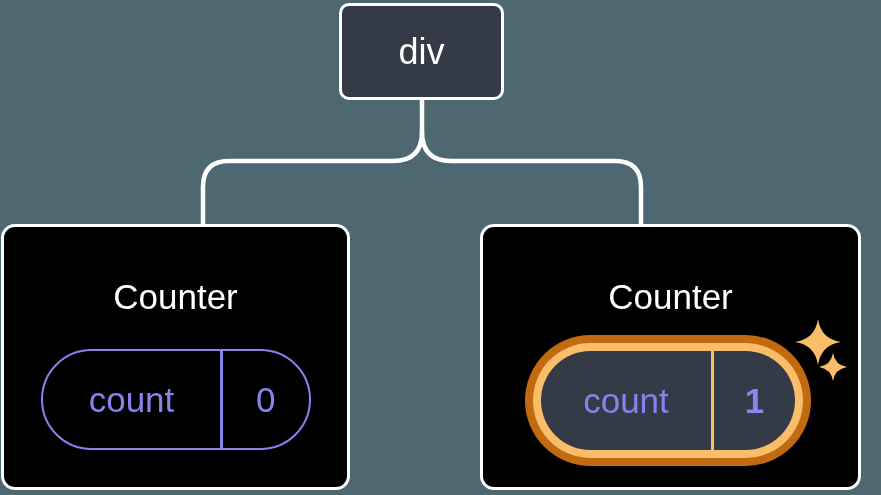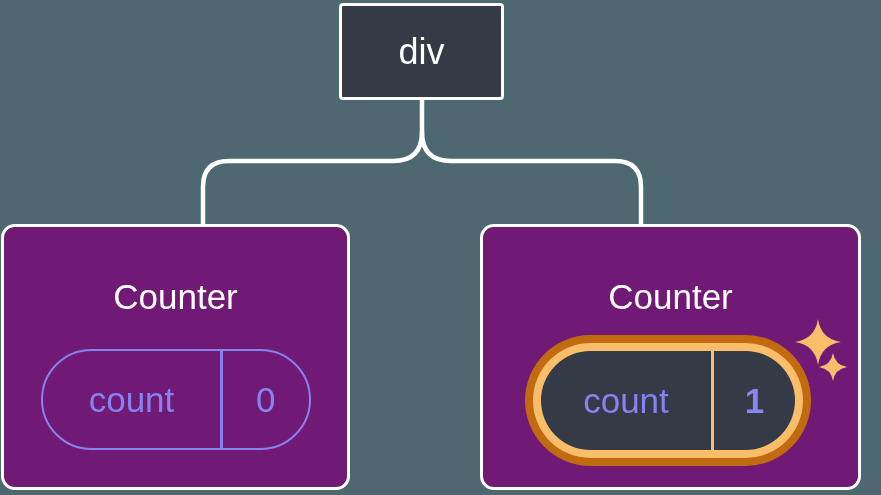--- a/index.html
+++ b/index.html
@@ -10,29 +10,29 @@
     overflow:hidden;
     font-family:"Liberation Sans", sans-serif;
   }
   .connector-svg { position:absolute; left:0; top:0; width:881px; height:495px; }
 
   .tree-node {
     position:absolute;
     left:339px; top:3px; width:165px; height:97px;
     background:#343A46;
     border:3px solid #FFFFFF;
-    border-radius:4px;
+    border-radius:10px;
     box-sizing:border-box;
     display:flex; align-items:center; justify-content:center;
     color:#FFFFFF; font-size:36px; font-weight:500;
   }
 
   .card {
     position:absolute; top:224px; height:266px;
-    background:#701a75;
+    background:#000000;
     border:3px solid #FFFFFF;
     border-radius:14px;
     box-sizing:border-box;
   }
   .card-left  { left:1px;   width:349px; }
   .card-right { left:480px; width:381px; }
 
   .card-title {
     position:absolute; top:50px; left:0; width:100%;
     text-align:center;

